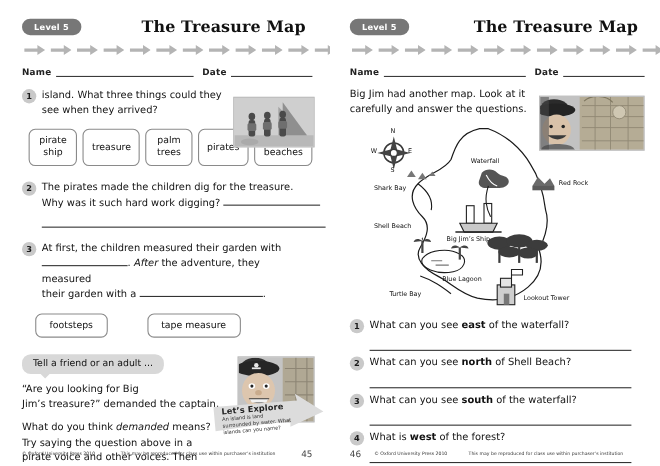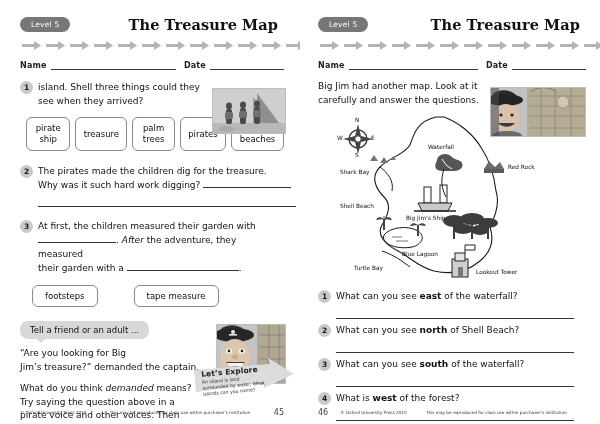--- a/index.html
+++ b/index.html
@@ -16,21 +16,21 @@
     position: relative;
     padding: 14px 16px 0 20px;
     background: #fff;
   }
   .page.right { padding-left: 18px; padding-right: 14px; }
   .page-sep { position: absolute; left: 300px; top: 0; width: 1px; height: 424px; background: #e8e8e8; }
 
   
   .hdr { display: flex; align-items: center; justify-content: space-between; height: 20px; }
   .level-badge {
-    background: #777; color: #fff; font-size: 7.5px; font-weight: normal;
+    background: #777; color: #fff; font-size: 7.5px; font-weight: bold;
     padding: 3px 11px; border-radius: 9px; letter-spacing: .2px;
     font-family: "DejaVu Sans", sans-serif;
   }
   .sheet-title {
     font-family: "DejaVu Serif", serif; font-weight: bold;
     font-size: 14.5px; color: #111; letter-spacing: .1px; padding-right: 6px;
   }
   .arrow-band { display: flex; gap: 5px; margin-top: 7px; padding-left: 2px; }
   .band-arrow { flex: 0 0 auto; }
 
@@ -192,21 +192,21 @@
             <rect x="12" y="23" width="8" height="7" rx="1.5"></rect>
             <rect x="26" y="22" width="8" height="7" rx="1.5"></rect>
             <rect x="40" y="21" width="8" height="7" rx="1.5"></rect>
           </g>
         </svg>
       </div>
 
       <div class="qrow">
         <span class="qnum">1</span>
         <div class="qbody" style="width:170px;">
-          <div>island. Shell three things could they</div>
+          <div>island. What three things could they</div>
           <div>see when they arrived?</div>
         </div>
       </div>
     </div>
 
     <div class="wordboxes">
       <div class="wordbox" style="width:46px;">pirate ship</div>
       <div class="wordbox" style="width:54px;text-align:right;">treasure</div>
       <div class="wordbox" style="width:44px;">palm trees</div>
       <div class="wordbox" style="width:48px;">pirates</div>

